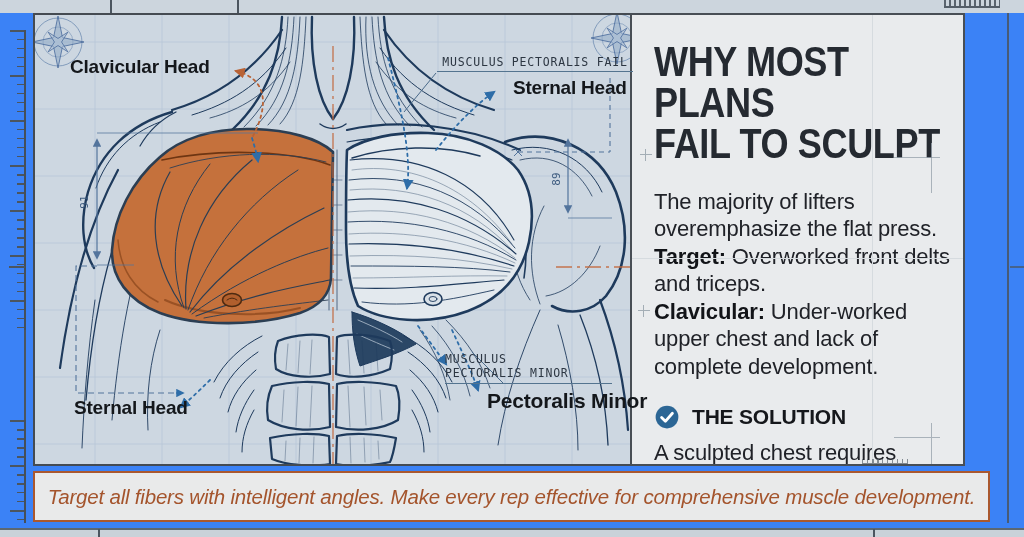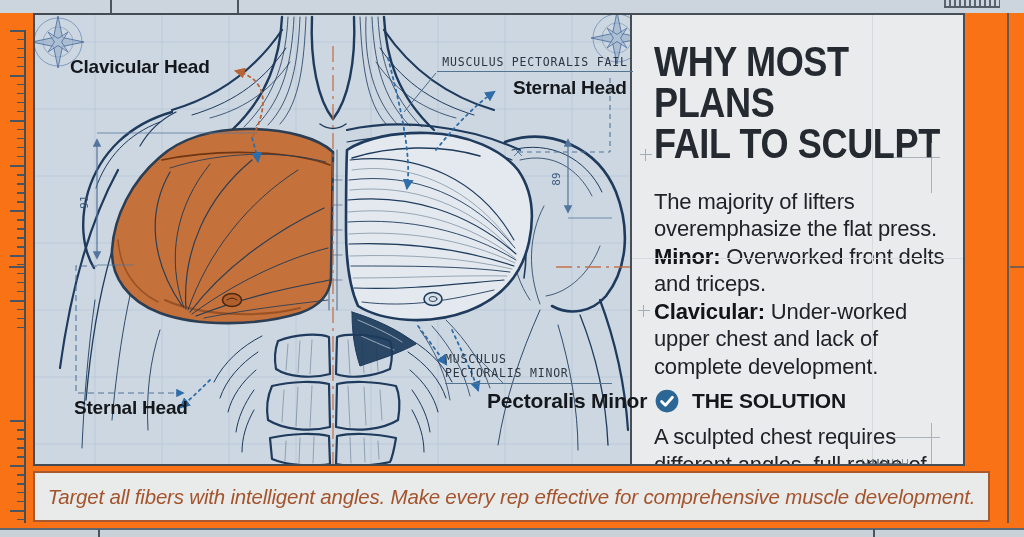--- a/index.html
+++ b/index.html
@@ -1,18 +1,18 @@
 <!DOCTYPE html>
 <html><head>
 <meta charset="utf-8">
 <style>
   * { margin:0; padding:0; box-sizing:border-box; }
   html,body { width:1024px; height:537px; overflow:hidden; }
   body { font-family:"Liberation Sans", sans-serif; background:#c3ccd5; }
-  .page { position:relative; width:1024px; height:537px; background:#f97316; overflow:hidden; }
+  .page { position:relative; width:1024px; height:537px; background:#3b82f6; overflow:hidden; }
 
   
   .ruler-v { position:absolute; border-right:2px solid #454f59;
     background-image:
       repeating-linear-gradient(to bottom, #4b555f 0 1.5px, transparent 1.5px 9px),
       repeating-linear-gradient(to bottom, #4b555f 0 2px, transparent 2px 45px);
     background-size:7px 100%, 14px 100%;
     background-position:right top, right top;
     background-repeat:no-repeat, no-repeat; }
   .ruler-spine { position:absolute; background:#4b555f; }
@@ -34,21 +34,21 @@
     letter-spacing:0.8px; color:#2c3642; border-bottom:1.5px solid #54748f; padding-bottom:2px; z-index:5; }
 
   
   .panel-title { color:#252a31; font-weight:700; font-size:43px; line-height:0.95;
     letter-spacing:-0.5px; transform:scaleX(0.84); transform-origin:0 0; width:119%;
     margin-bottom:24px; }
   .section-head { display:flex; align-items:center; gap:11px; font-size:21px; font-weight:700;
     color:#15171b; margin-bottom:9px; letter-spacing:-0.2px; }
   .section-body { font-size:22px; line-height:1.25; color:#202228; width:302px; letter-spacing:-0.15px; }
   .section-body strong { color:#121418; }
-  .solution-block { margin-top:8px;gap:12px; }
+  .solution-block { margin-top:24px;gap:12px; }
 
   
   .faint-vline { position:absolute; width:1px; background:#d6dbdf; }
   .faint-hline { position:absolute; height:1px; background:#d6dbdf; }
   .plus { position:absolute; width:12px; height:12px; opacity:0.65; }
   .plus::before { content:""; position:absolute; left:5px; top:0; bottom:0; border-left:1.5px solid #7f8c98; }
   .plus::after { content:""; position:absolute; top:5px; left:0; right:0; border-top:1.5px solid #7f8c98; }
   .corner-mark { position:absolute; width:60px; height:50px; opacity:0.8; }
   .corner-mark::before { content:""; position:absolute; left:0; right:14px; top:14px; border-top:1.5px solid #9aa5ae; }
   .corner-mark::after { content:""; position:absolute; right:22px; top:0; bottom:0; border-right:1.5px solid #9aa5ae; }
@@ -299,21 +299,21 @@
     <div class="faint-vline" style="left:240px; top:0; height:453px;"></div>
     <div class="faint-hline" style="left:0; top:243px; width:331px;"></div>
 
     <h1 class="panel-title">
       <span>WHY MOST PLANS</span><br>
       <span>FAIL TO SCULPT</span>
     </h1>
 
     <p class="section-body">
       <span>The majority of lifters overemphasize the flat press.</span><br>
-      <strong>Minor:</strong>
+      <strong>Target:</strong>
       <span>Overworked front delts and triceps.</span><br>
       <strong>Clavicular:</strong>
       <span>Under-worked upper chest and lack of complete development.</span>
     </p>
 
     <div class="section-head solution-block">
       <svg width="26" height="26" viewBox="0 0 24 24">
         <circle cx="12" cy="12" r="10.5" fill="#2c6695"></circle>
         <path d="M7 12.5 L10.5 16 L17 8.5" stroke="#ffffff" stroke-width="2.6" fill="none" stroke-linecap="round" stroke-linejoin="round"></path>
       </svg>

